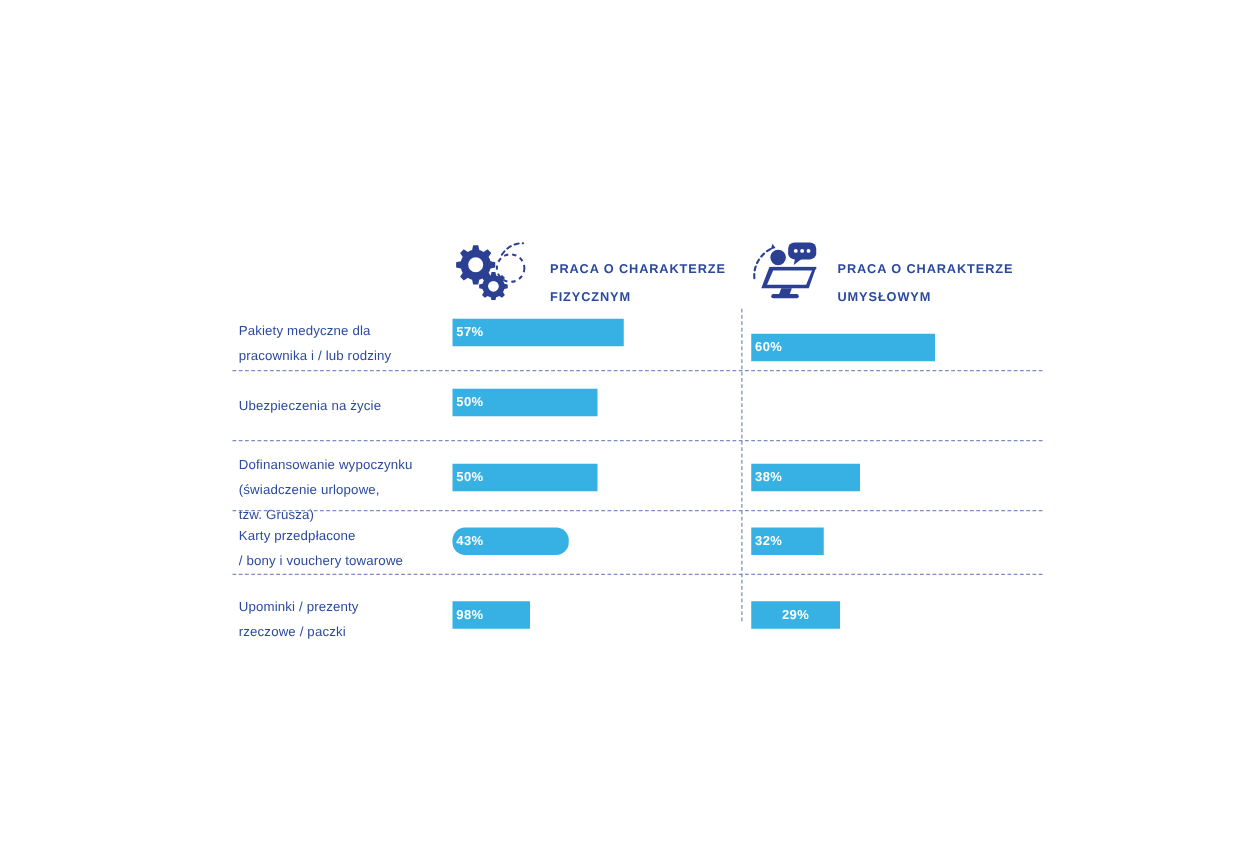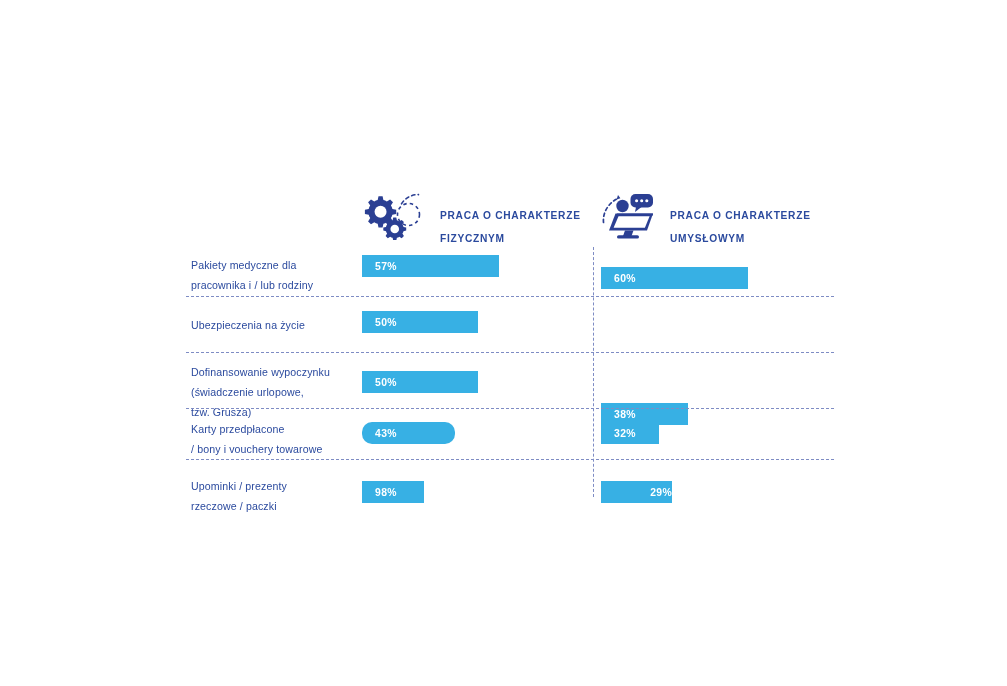--- a/index.html
+++ b/index.html
@@ -108,22 +108,22 @@
     align-items: center;
     box-sizing: border-box;
   }
   .bar-value {
     font-size: 10.4px;
     font-weight: bold;
     color: #ffffff;
     letter-spacing: 0.35px;
   }
   .bar.align-start { justify-content: flex-start; }
-  .bar.align-start .bar-value { padding-left: 13px; }
-  .bar.align-center { justify-content: flex-end; }
+  .bar.align-start .bar-value { padding-left: 3px; }
+  .bar.align-center { justify-content: center; }
 
   
   .v-separator {
     position: absolute;
     left: 593px;
     top: 247px;
     height: 250px;
     width: 0;
     border-left: 1px dashed #7e8cc4;
   }
@@ -216,21 +216,21 @@
     <div class="row" style="height:56px;">
       <div class="divider"></div>
       <div class="row-label" style="top:10px;">Dofinansowanie wypoczynku
 (świadczenie urlopowe,
 tzw. Grusza)</div>
       <div class="bar-wrap left" style="top:19px;">
         <div class="bar align-start" style="width:116px;">
           <span class="bar-value">50%</span>
         </div>
       </div>
-      <div class="bar-wrap right" style="top:19px;margin-top:32px;">
+      <div class="bar-wrap right" style="top:19px;">
         <div class="bar align-start" style="width:87px;">
           <span class="bar-value">38%</span>
         </div>
       </div>
     </div>
 
     <div class="row" style="height:51px;">
       <div class="divider"></div>
       <div class="row-label" style="top:11px;">Karty przedpłacone
 / bony i vouchery towarowe</div>

